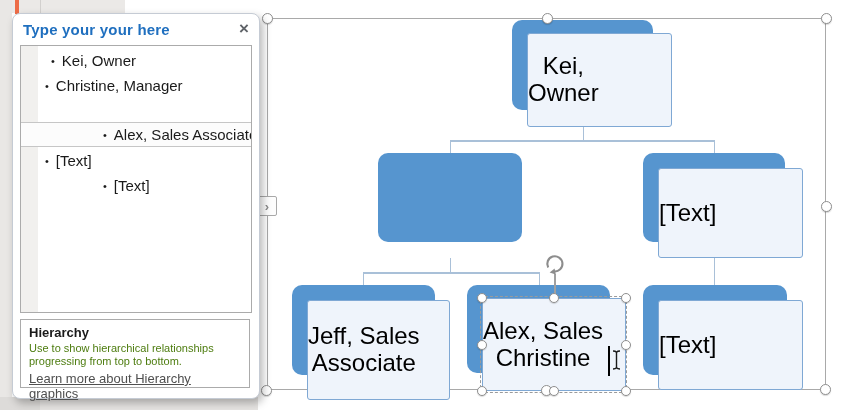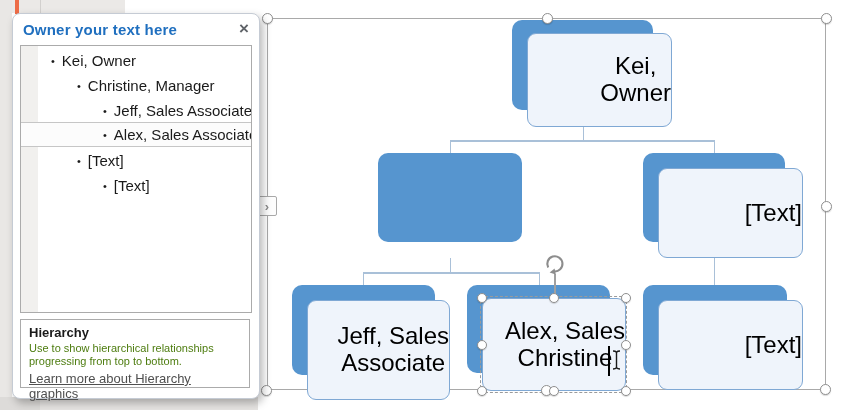--- a/index.html
+++ b/index.html
@@ -26,21 +26,21 @@
   .panel-title{color:#1f6fbf;font-weight:bold;font-size:15px;letter-spacing:.2px;}
   .close-icon{color:#5f6368;font-size:17px;font-weight:bold;line-height:14px;cursor:pointer;}
 
   .list-box{position:absolute;left:7px;top:31px;width:230px;height:266px;
             border:1px solid #ababab;background:#ffffff;overflow:hidden;}
   .gutter{position:absolute;left:0;top:0;width:17px;height:100%;background:#f1f0ee;}
   .row{position:absolute;left:0;width:100%;height:25px;line-height:25px;
        font-size:15px;color:#1a1a1a;white-space:nowrap;}
   .row .bullet{font-size:11px;margin-right:7px;vertical-align:1px;}
   .lvl1{padding-left:30px;box-sizing:border-box;}
-  .lvl2{padding-left:56px;box-sizing:border-box;}
+  .lvl2{padding-left:24px;box-sizing:border-box;}
   .lvl3{padding-left:82px;box-sizing:border-box;}
   .row.selected{background:#fcfcfc;border-top:1px solid #c6c6c6;border-bottom:1px solid #c6c6c6;
                 height:25px;line-height:23px;}
 
   .info-box{position:absolute;left:7px;top:305px;width:230px;height:69px;
             border:1px solid #ababab;background:#ffffff;box-sizing:border-box;
             padding:5px 8px;}
   .info-title{font-size:13px;font-weight:bold;color:#1a1a1a;}
   .info-desc{font-size:11px;color:#4d7c0f;line-height:1.18;margin-top:2px;}
   .info-link{font-size:13px;color:#4f4f4f;text-decoration:underline;display:inline-block;
@@ -55,22 +55,22 @@
   .handle.small{width:10px;height:10px;}
   .expand-tab{left:257px;top:196px;width:18px;height:18px;background:#fdfdfd;
               border:1px solid #a9a9a9;border-radius:2px;z-index:13;
               display:flex;align-items:center;justify-content:center;
               color:#8a8a8a;font-size:13px;font-weight:bold;cursor:pointer;}
 
   .conn{position:absolute;background:#a9c0d8;z-index:2;}
 
   .shape-back{position:absolute;background:#5695cf;border-radius:10px;z-index:3;}
   .shape-front{position:absolute;background:#eff4fb;border:1.5px solid #7fa8d4;
-               border-radius:9px;z-index:4;box-sizing:border-box;
-               display:flex;align-items:center;justify-content:flex-end;text-align:center;}
+               border-radius:3px;z-index:4;box-sizing:border-box;
+               display:flex;align-items:center;justify-content:flex-start;text-align:center;}
   .shape-label{font-size:24px;color:#000;line-height:1.12;white-space:pre-line;}
 
   .edit-outline{left:480px;top:296px;width:147px;height:97px;
                 border:1.5px dashed #9b9b9b;box-sizing:border-box;z-index:5;}
   .rotate-stem{left:554px;top:274px;width:1.5px;height:24px;background:#a0a0a0;z-index:6;}
   .rotate-icon{left:543px;top:252px;z-index:6;}
   .caret{left:608px;top:346px;width:2px;height:30px;background:#000;z-index:8;}
   .ibeam{left:611px;top:349px;z-index:8;}
 </style>
 </head>
@@ -80,35 +80,32 @@
 
   <div class="abs left-strip"></div>
   <div class="abs top-strip-grey"></div>
   <div class="abs top-strip-line"></div>
   <div class="abs orange-bar"></div>
   <div class="abs bottom-strip-a"></div>
   <div class="abs bottom-strip-b"></div>
 
   <div class="abs panel">
     <div class="panel-header">
-      <span class="panel-title">Owner your text here</span>
+      <span class="panel-title">Type your your here</span>
       <span class="close-icon">×</span>
     </div>
 
     <div class="list-box">
       <div class="gutter"></div>
 
       <div class="row lvl1" style="top:2px">
         <span class="bullet">•</span><span>Kei, Owner</span>
       </div>
       <div class="row lvl2" style="top:27px">
         <span class="bullet">•</span><span>Christine, Manager</span>
-      </div>
-      <div class="row lvl3" style="top:52px">
-        <span class="bullet">•</span><span>Jeff, Sales Associate</span>
       </div>
       <div class="row lvl3 selected" style="top:76px">
         <span class="bullet">•</span><span>Alex, Sales Associate</span>
       </div>
       <div class="row lvl2" style="top:102px">
         <span class="bullet">•</span><span>[Text]</span>
       </div>
       <div class="row lvl3" style="top:127px">
         <span class="bullet">•</span><span>[Text]</span>
       </div>

